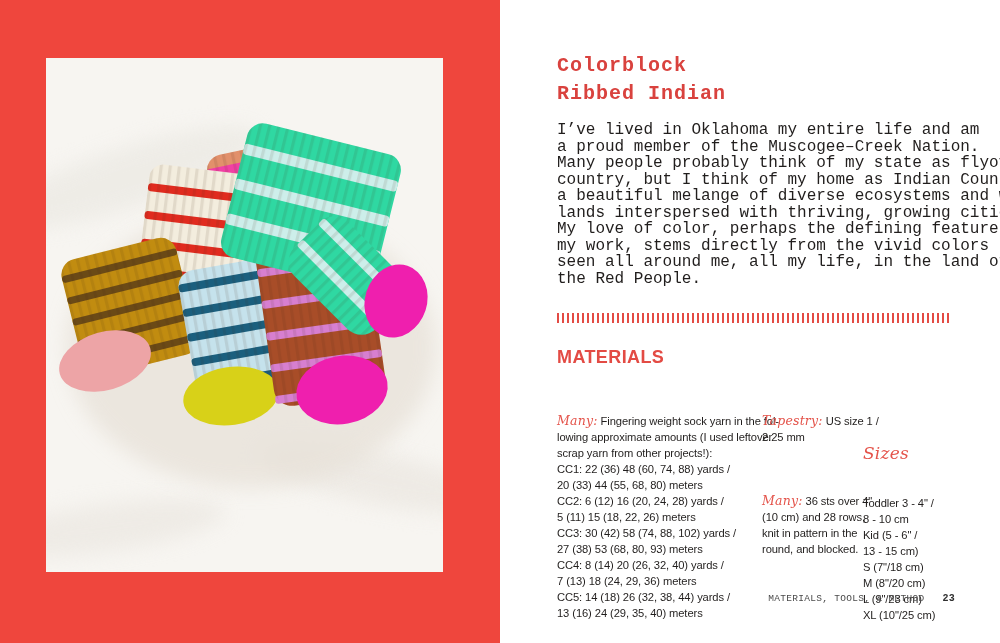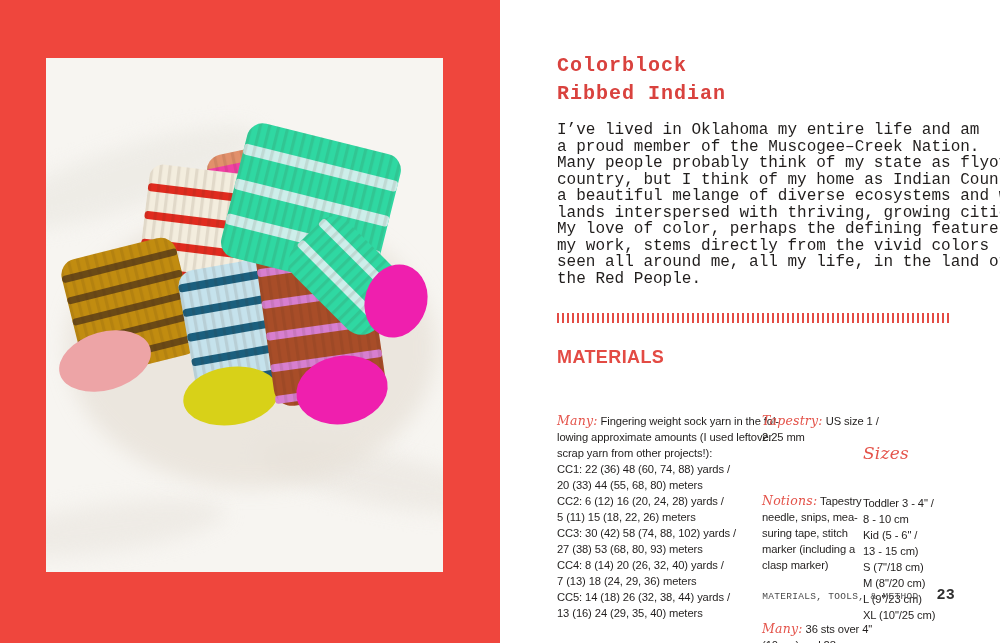--- a/index.html
+++ b/index.html
@@ -69,21 +69,21 @@
     color:var(--label-red);font-size:12.5px;letter-spacing:.2px;
   }
   h3.script{margin:0 0 2px 0;font-weight:normal;font-size:17px;}
   .col-sizes .group{margin-bottom:14px;}
 
   .footer{
     position:absolute;right:45px;bottom:39px;display:flex;align-items:baseline;gap:18px;
     font-family:"Liberation Mono","DejaVu Sans Mono",monospace;
     font-size:9.5px;letter-spacing:.3px;color:var(--footer-gray);
   }
-  .pageno{font-weight:bold;font-size:15px;color:#303030;}
+  .pageno{font-weight:bold;font-size:10px;color:#303030;}
 </style>
 </head>
 <body>
 
 <div class="spread">
 
   <div class="page-left">
     <figure class="photo">
       <svg viewBox="0 0 397 514" width="397" height="514" role="img">
         <defs>
@@ -207,25 +207,20 @@
 27 (38) 53 (68, 80, 93) meters
 CC4: 8 (14) 20 (26, 32, 40) yards /
 7 (13) 18 (24, 29, 36) meters
 CC5: 14 (18) 26 (32, 38, 44) yards /
 13 (16) 24 (29, 35, 40) meters</span></p>
         </div>
 
         <div class="col col-tools">
           <p><span class="script">Tapestry:</span><span> US size 1 /
 2.25 mm</span></p>
-          <p><span class="script">Notions:</span><span> Tapestry
-needle, snips, mea-
-suring tape, stitch
-marker (including a
-clasp marker)</span></p>
           <p><span class="script">Many:</span><span> 36 sts over 4"
 (10 cm) and 28 rows,
 knit in pattern in the
 round, and blocked.</span></p>
         </div>
 
         <div class="col col-sizes">
           <div class="group">
             <h3 class="script">Sizes</h3>
             <div>Toddler 3 - 4" /

